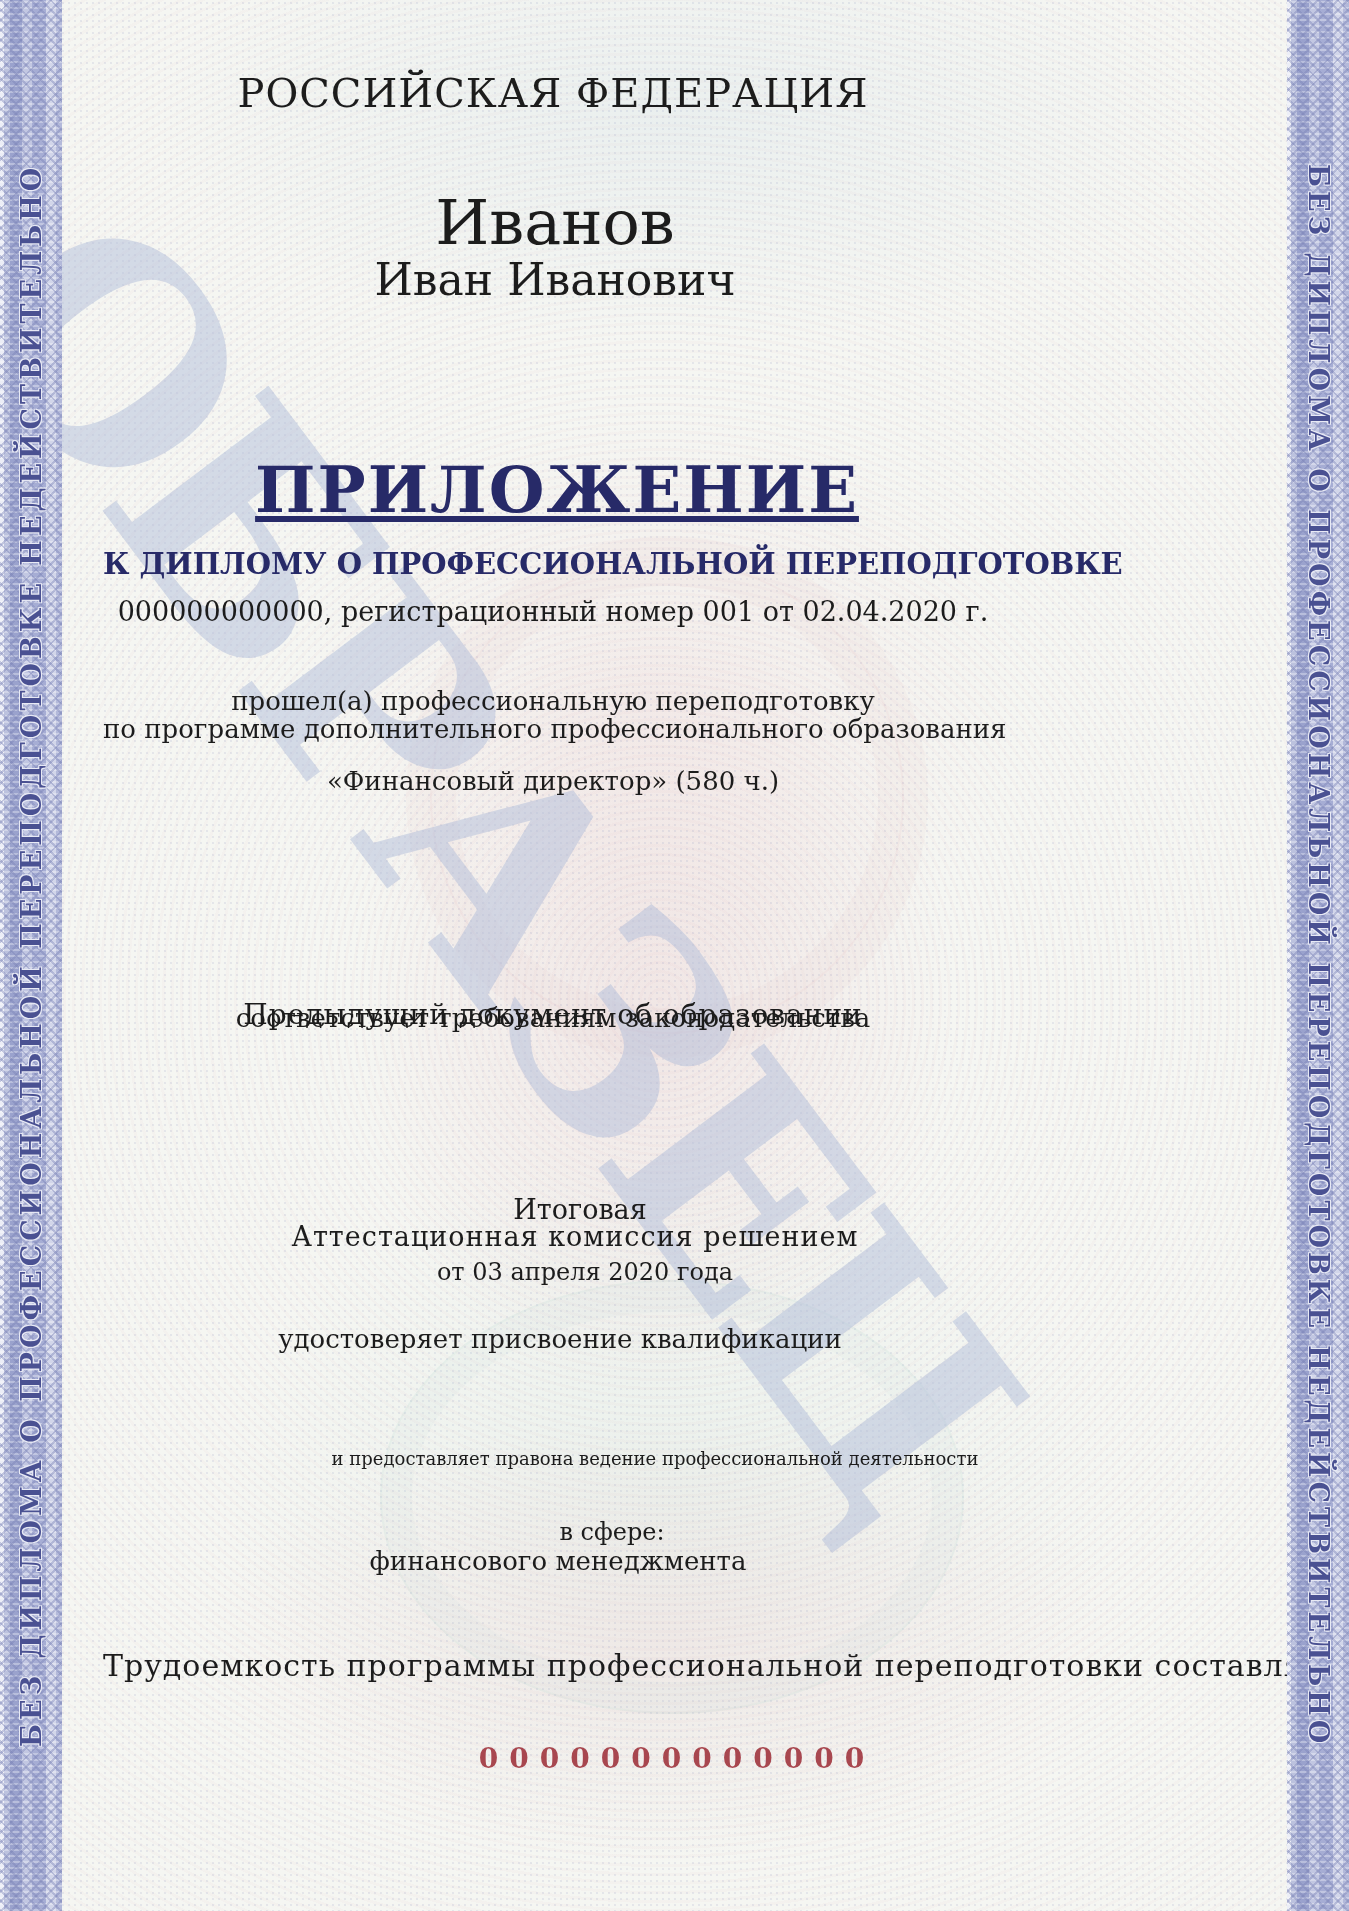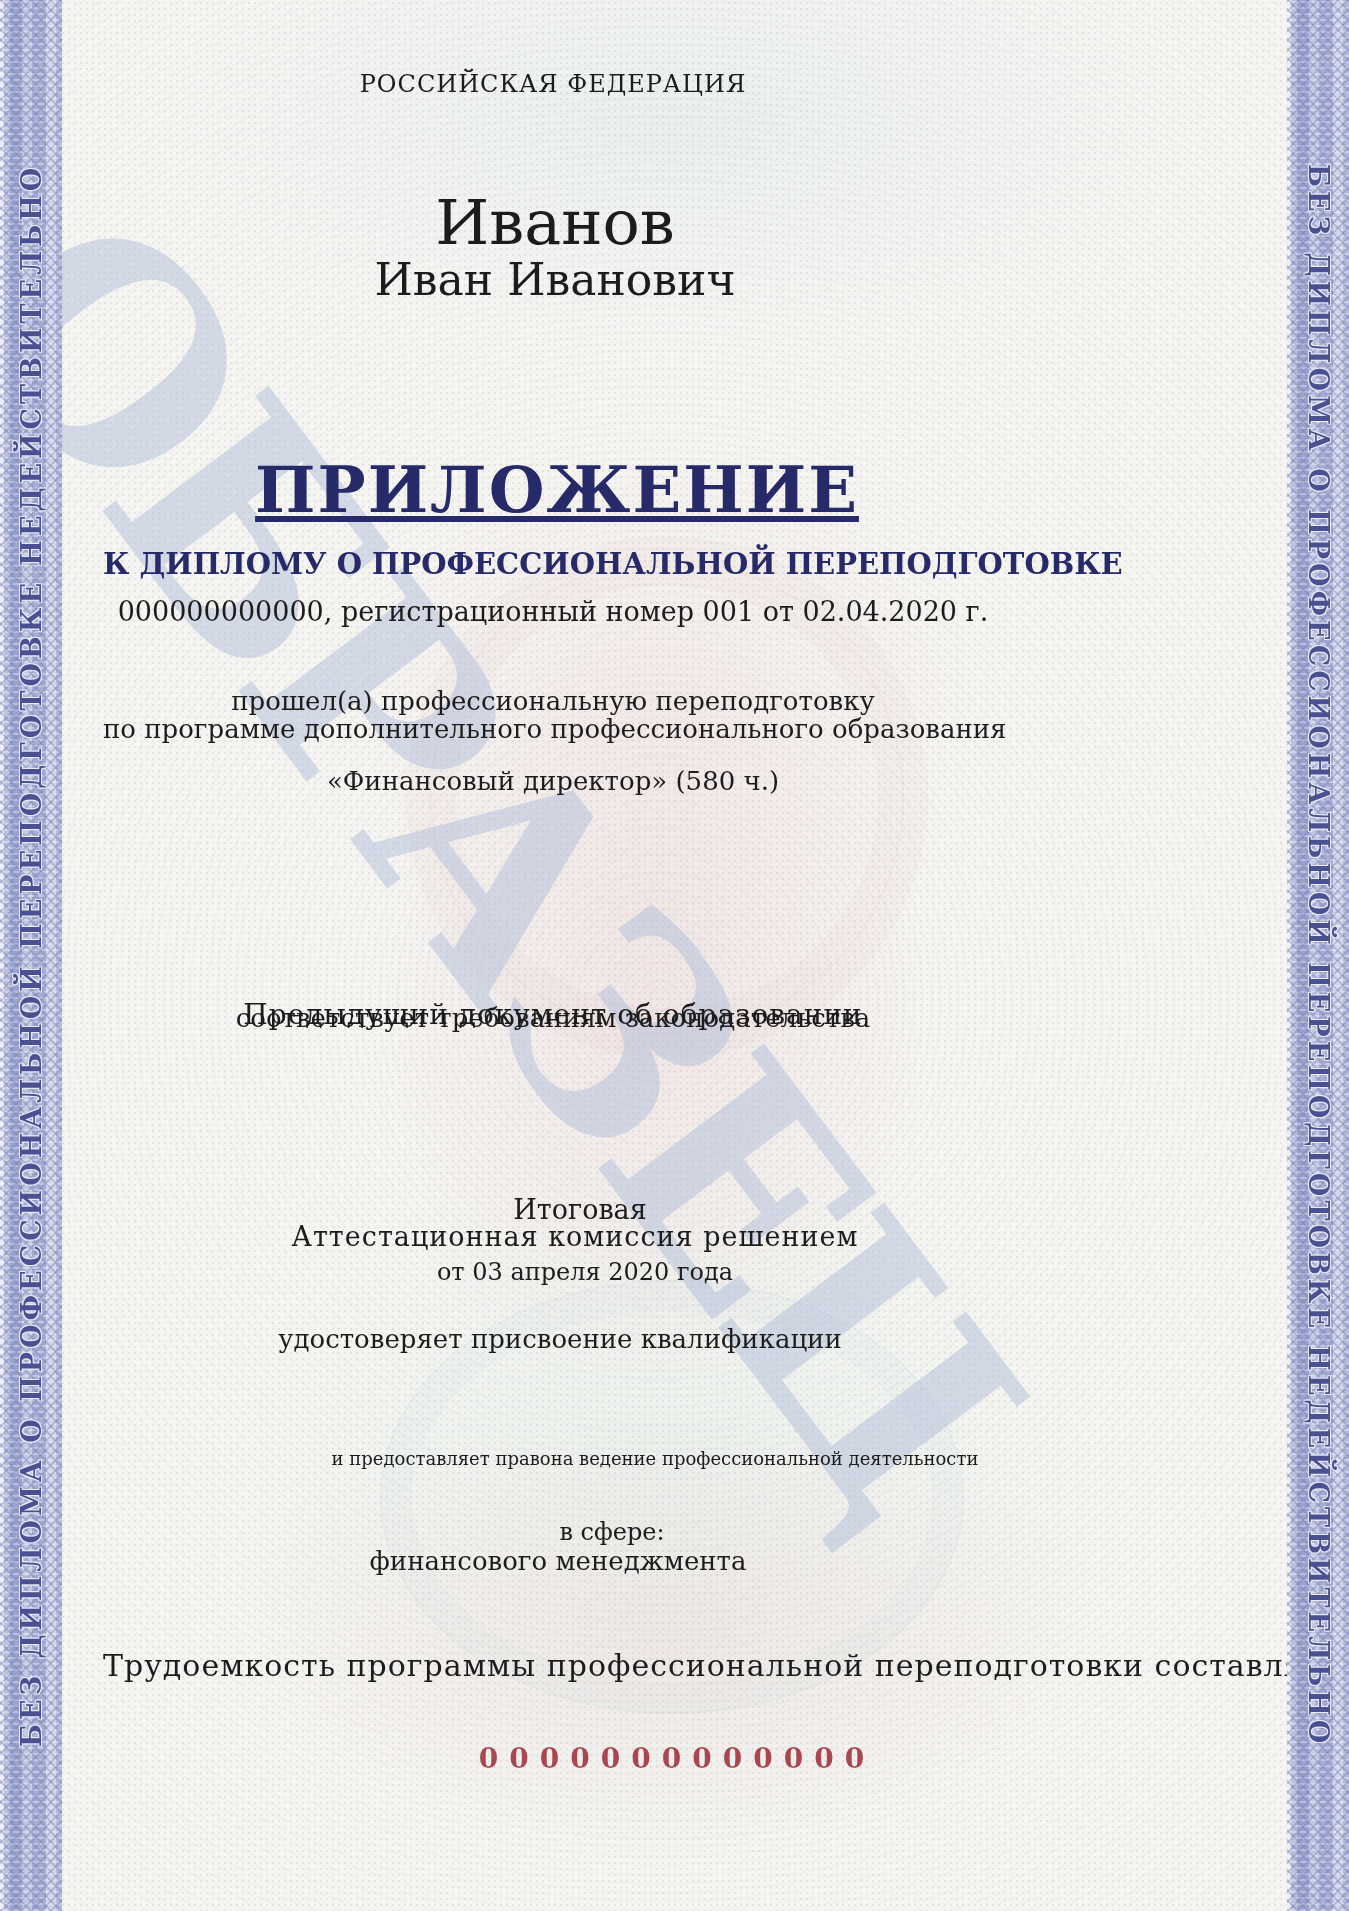--- a/index.html
+++ b/index.html
@@ -55,21 +55,21 @@
     position:absolute;left:150px;top:170px;z-index:1;
     transform:rotate(53deg);transform-origin:0 0;
     font-family:"DejaVu Serif", serif;font-weight:bold;
     font-size:285px;letter-spacing:-18px;line-height:1;
     color:rgba(178,190,217,0.50);white-space:nowrap;pointer-events:none;
   }
 
   
   .line{position:absolute;text-align:center;width:900px;z-index:2;white-space:nowrap;}
   .navy{color:#272a68;font-weight:bold;}
-  .l-country {top:70px;  left:103px;font-size:24px;letter-spacing:1px;}
+  .l-country {top:70px;  left:103px;font-size:40px;letter-spacing:1px;}
   .l-name1   {top:186px; left:105px;font-size:62px;}
   .l-name2   {top:254px; left:105px;font-size:44px;}
   .l-title   {top:452px; left:107px;font-size:64px;letter-spacing:2px;text-decoration:underline;}
   .l-subtitle{top:547px; left:103px;font-size:29px;}
   .l-reg     {top:596px; left:103px;font-size:27px;}
   .l-c1      {top:686px; left:103px;font-size:26px;}
   .l-c2      {top:714px; left:103px;font-size:26px;}
   .l-prog    {top:766px; left:103px;font-size:26px;}
   .l-pe1     {top:950px; left:103px;font-size:28px;letter-spacing:1px;margin-top:48px;}
   .l-pe2     {top:1003px;left:103px;font-size:26px;}

